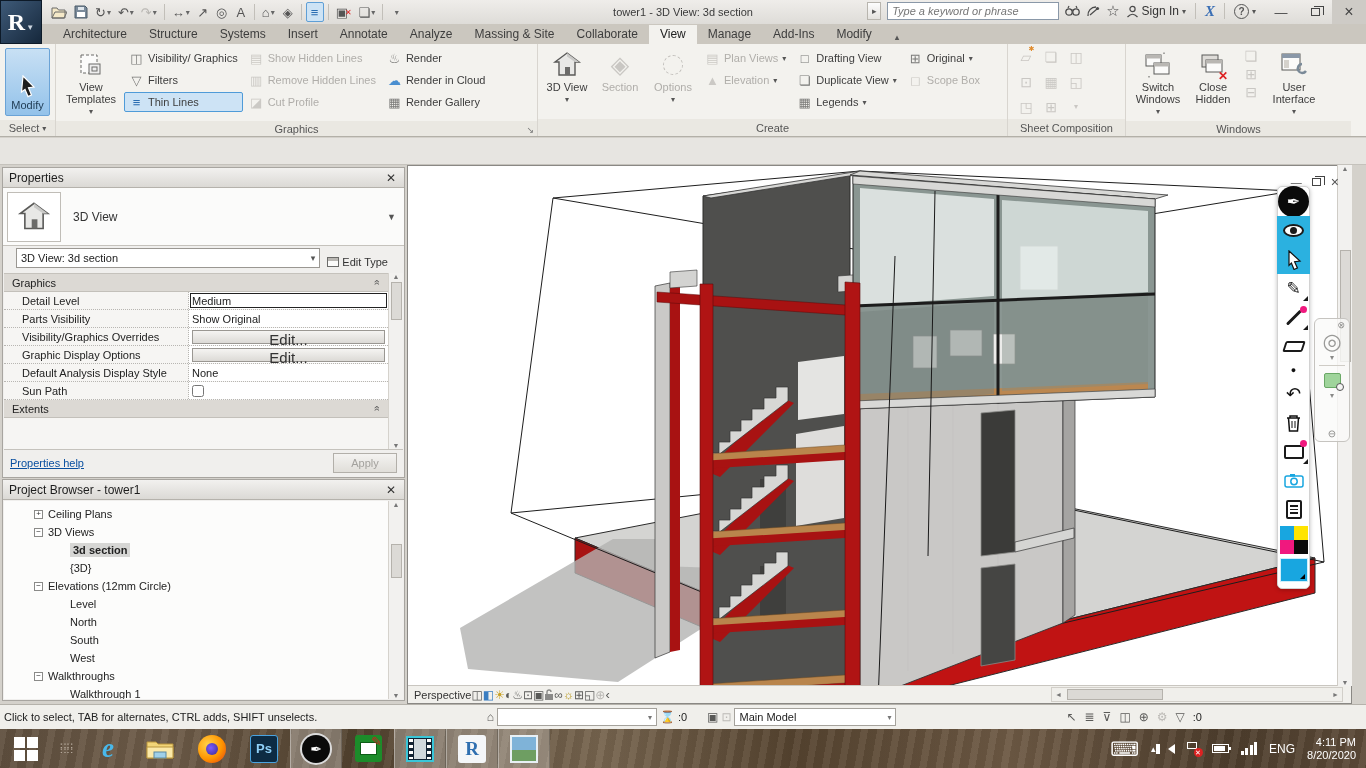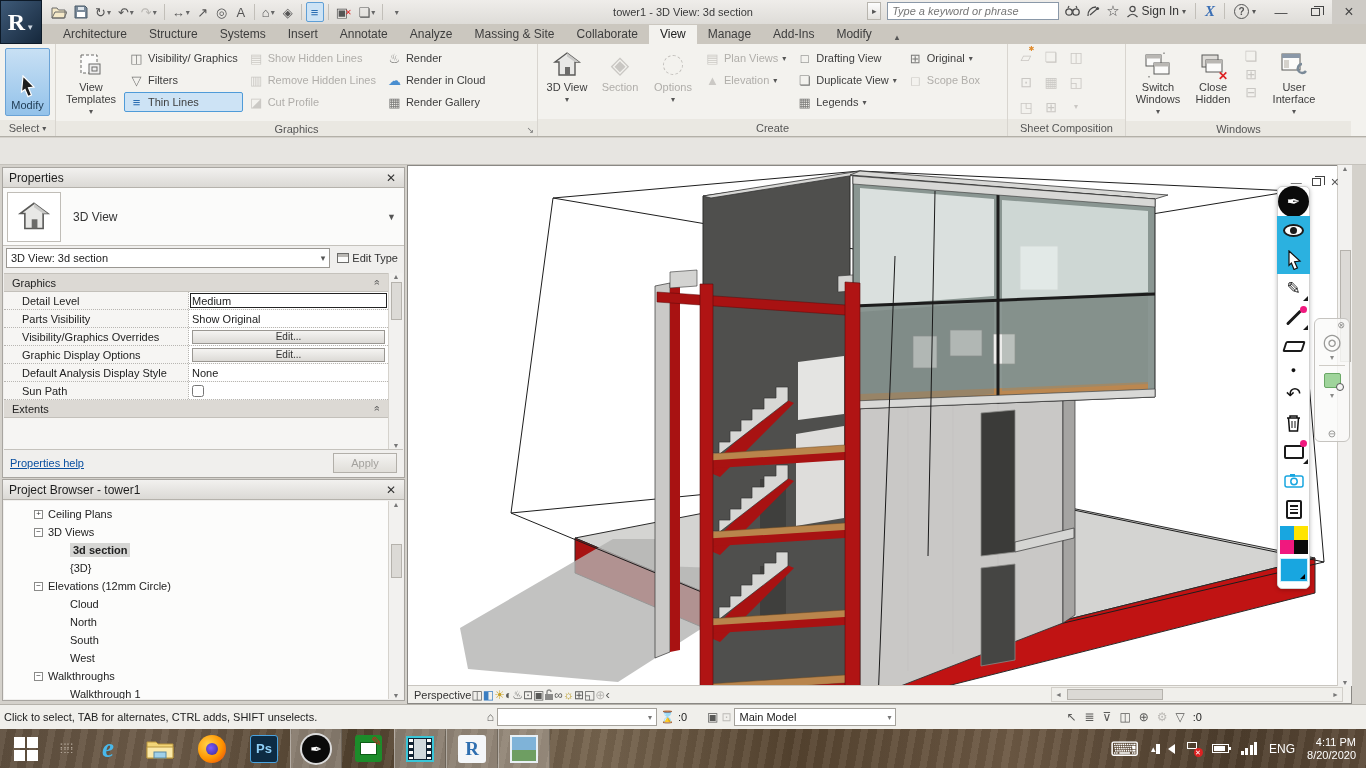--- a/index.html
+++ b/index.html
@@ -60,32 +60,32 @@
   .shic .spark{position:absolute;right:-3px;top:-4px;font-size:7px;color:#e08b2d}
 
   
   .dockpanel{position:absolute;background:#f0efed;border:1px solid #a8a5a0}
   .phead{height:20px;background:linear-gradient(#f2f1ef,#dbd9d5);border-bottom:1px solid #b5b2ac;display:flex;align-items:center;padding:0 6px;font-size:12px;color:#1d1d1d}
   .phead .x{margin-left:auto;font-size:12px;color:#333;padding:0 2px}
   .elemsel{height:58px;background:#fbfbfa;border-bottom:1px solid #c5c2bc;display:flex;align-items:center;padding:4px}
   .thumbbox{width:54px;height:50px;background:#fff;border:1px solid #c0bdb7;display:flex;align-items:center;justify-content:center}
   .elemsel .nm{margin-left:12px;font-size:12px;color:#333}
   .elemsel .dd{margin-left:auto;font-size:9px;color:#555;padding-right:4px}
-  .typerow{height:24px;display:flex;align-items:center;gap:4px;padding:2px 3px;background:#f0efed}
+  .typerow{height:24px;display:flex;align-items:flex-end;gap:4px;padding:2px 13px;background:#f0efed}
   .typesel{flex:1;height:20px;background:#fff;border:1px solid #9a9792;display:flex;align-items:center;font-size:11px;padding:0 4px;color:#222}
   .typesel .dd{margin-left:auto;font-size:9px;color:#555}
   .edittype{display:flex;align-items:center;gap:3px;font-size:11px;color:#333;padding:0 3px}
   .propgrid{position:absolute;left:1px;right:16px;top:105px;bottom:28px;background:#f6f5f3;overflow:hidden;border-top:1px solid #c5c2bc}
   .secthead{height:18px;background:#dcd9d4;border-bottom:1px solid #c3c0ba;display:flex;align-items:center;padding:0 8px;font-size:11px;color:#222}
   .secthead .chev{margin-left:auto;transform:rotate(-90deg);font-size:10px;color:#555}
   .prow{height:18px;display:flex;border-bottom:1px dotted #b8b6b2;font-size:11px}
   .prow .lab{width:185px;display:flex;align-items:center;padding-left:18px;border-right:1px dotted #b8b6b2;color:#222;overflow:hidden;white-space:nowrap}
   .prow .val{flex:1;display:flex;align-items:center;padding:0 3px;background:#fff;color:#222;position:relative}
   .prow .val.focused{outline:1px solid #222;outline-offset:-2px}
-  .editbtn{width:100%;height:14px;background:linear-gradient(#f5f4f2,#dcdad6);border:1px solid #9a9792;font-size:10px;color:#333;font-family:"Liberation Sans",sans-serif}
+  .editbtn{width:100%;height:14px;background:linear-gradient(#f5f4f2,#dcdad6);border:1px solid #9a9792;font-size:15px;color:#333;font-family:"Liberation Sans",sans-serif}
   .pscroll{position:absolute;right:1px;top:105px;bottom:28px;width:15px;background:#f2f1ef;border-left:1px solid #d5d2cc;display:flex;flex-direction:column;align-items:center;font-size:7px;color:#777}
   .pscroll .thumb{width:11px;height:38px;background:#dcdad6;border:1px solid #b5b2ac;margin-top:2px}
   .pfoot{position:absolute;left:1px;right:1px;bottom:1px;height:27px;background:#f0efed;border-top:1px solid #c5c2bc;display:flex;align-items:center;padding:0 6px}
   .plink{color:#0a50a0;text-decoration:underline;font-size:11px}
   .applybtn{margin-left:auto;width:64px;height:20px;background:linear-gradient(#f4f3f1,#e0ded9);border:1px solid #b2afa9;color:#a3a19d;font-size:11px;font-family:"Liberation Sans",sans-serif}
 
   
   .tree{position:absolute;left:1px;right:16px;top:21px;bottom:1px;background:#fcfcfb;overflow:hidden;padding-top:4px}
   .trow{height:18px;display:flex;align-items:center;font-size:11px;color:#222;white-space:nowrap}
   .tgl{width:9px;height:9px;border:1px solid #8a8a88;background:#fff;display:inline-flex;align-items:center;justify-content:center;font-size:8px;line-height:8px;color:#333;margin-right:5px}
@@ -621,21 +621,21 @@
           <span class="sel-item">3d section</span>
         </div>
       <div class="trow l2">
           <span>{3D}</span>
         </div>
       <div class="trow l1">
           <span class="tgl">−</span>
           <span>Elevations (12mm Circle)</span>
         </div>
       <div class="trow l2">
-          <span>Cloud</span>
+          <span>Level</span>
         </div>
       <div class="trow l2">
           <span>North</span>
         </div>
       <div class="trow l2">
           <span>South</span>
         </div>
       <div class="trow l2">
           <span>West</span>
         </div>

